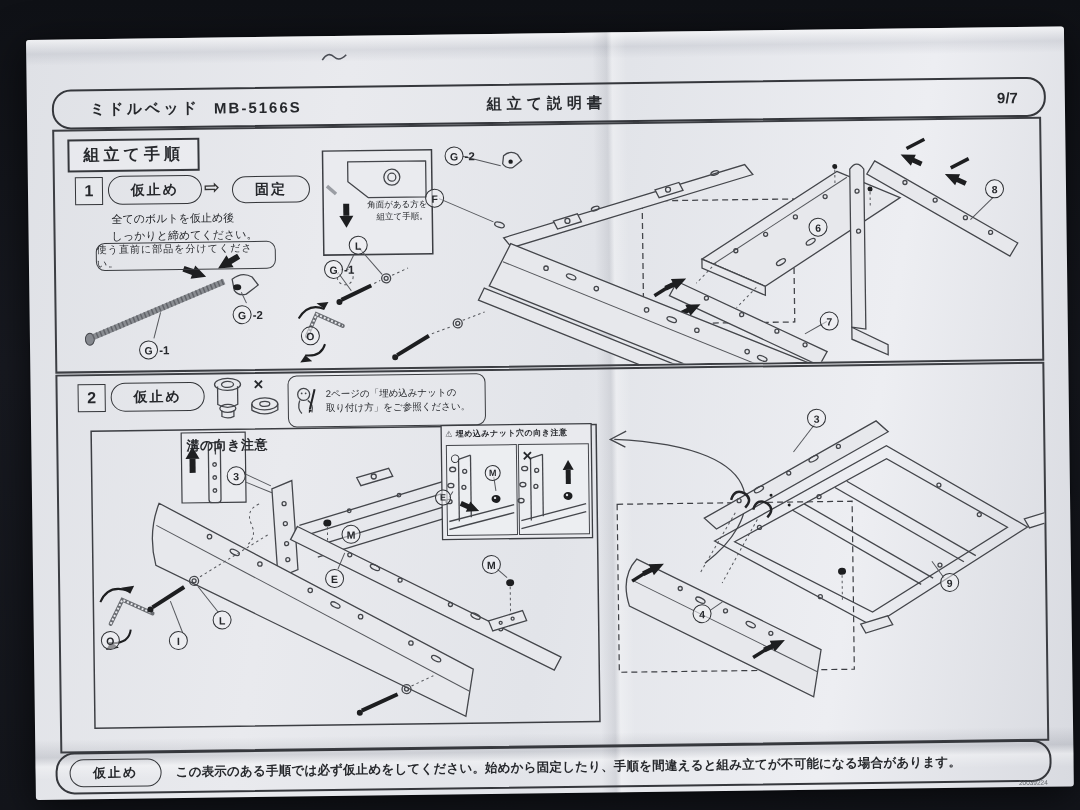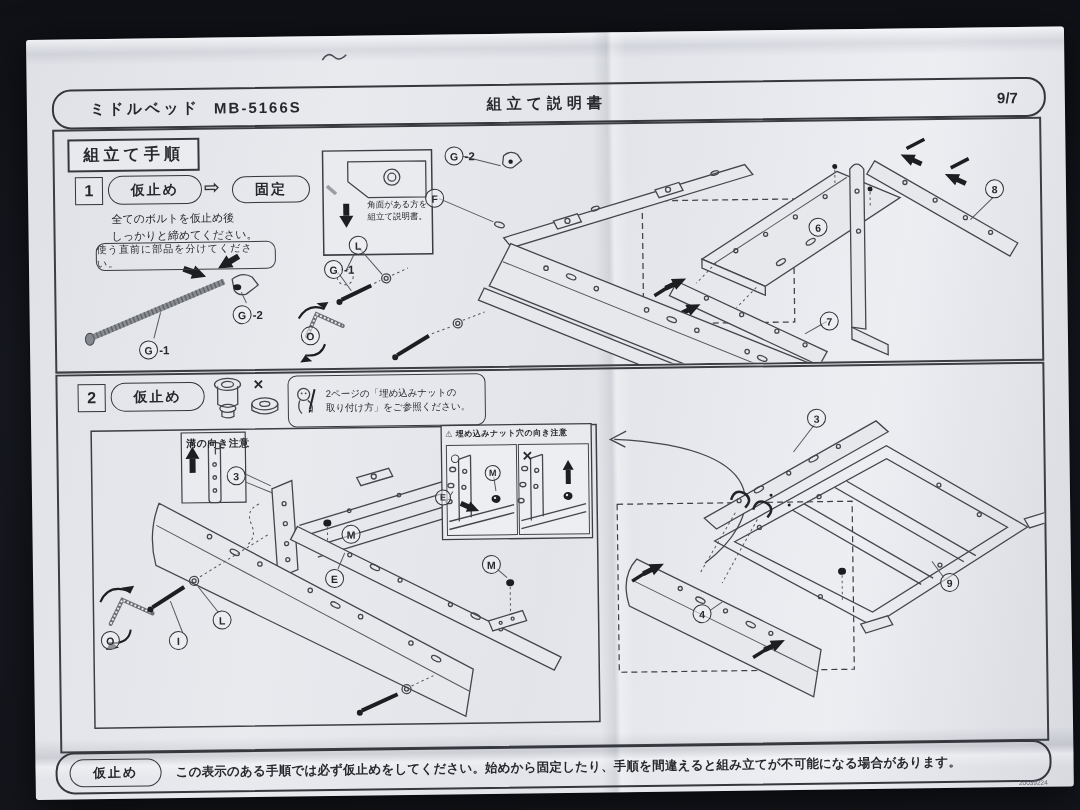--- a/index.html
+++ b/index.html
@@ -52,21 +52,21 @@
 
   .tipbox{position:absolute;border:1.5px solid #3a3c40;border-radius:9px;
     display:flex;align-items:center;justify-content:center;font-size:10px;letter-spacing:1px;}
   .refbox{position:absolute;border:1.5px solid #3a3c40;border-radius:9px;
     display:flex;align-items:center;padding:3px 8px 3px 6px;gap:5px;}
   .reftext{font-size:9.5px;line-height:1.45;}
 
   .warn-title{position:absolute;font-size:8px;font-weight:bold;white-space:nowrap;letter-spacing:.5px;}
   .okmark{position:absolute;font-size:19px;font-weight:bold;line-height:1;}
   .ngmark{position:absolute;font-size:17px;font-weight:bold;line-height:1;}
-  .groove-note{position:absolute;font-size:10px;font-weight:bold;letter-spacing:.5px;}
+  .groove-note{position:absolute;font-size:13px;font-weight:bold;letter-spacing:.5px;}
   .inset-note{position:absolute;font-size:8.5px;line-height:1.4;white-space:nowrap;}
 
   .footer-bar{position:absolute;left:20px;top:713px;width:992px;height:38px;
     border:2px solid #35373c;border-radius:19px;display:flex;align-items:center;}
   .footer-text{font-size:12.5px;font-weight:bold;margin-left:14px;letter-spacing:.2px;}
   .code{position:absolute;font-size:8px;color:#55585e;}
   .code-r{position:absolute;font-size:6.5px;color:#606368;}
 
   svg{position:absolute;left:0;top:0;}
   .lineart{stroke:#44464b;stroke-width:1.3;fill:none;}
@@ -222,23 +222,23 @@
     <div class="sec-title">組立て手順</div>
     <div class="sqnum" style="left:20px;top:46px;">1</div>
     <div class="pill" style="left:53px;top:45px;width:92px;height:27px;font-size:14px;letter-spacing:2px;">仮止め</div>
     <div class="abs" style="left:149px;top:46px;font-size:19px;font-weight:bold;color:#333;">⇨</div>
     <div class="pill" style="left:177px;top:47px;width:76px;height:25px;font-size:14px;letter-spacing:2px;">固定</div>
     <div class="jtext" style="left:56px;top:80px;font-size:11px;">
       <div>全てのボルトを仮止め後</div>
       <div>しっかりと締めてください。</div>
     </div>
     <div class="tipbox" style="left:40px;top:112px;width:178px;height:26px;">使う直前に部品を分けてください。</div>
-    <div class="inset-note" style="left:312px;top:72px;">
+    <div class="inset-note" style="left:312px;top:72px;text-align:right;">
       <div>角面がある方を</div>
-      <div>組立て説明書。</div>
+      <div>組立て手順。</div>
     </div>
 
     <span class="clabel" style="left:390px;top:20px;">
         <span class="circ">G</span>
         <span class="suf">-2</span>
       </span>
     <span class="clabel" style="left:370px;top:62px;">
         <span class="circ">F</span>
       </span>
     <span class="clabel" style="left:293px;top:108px;">

